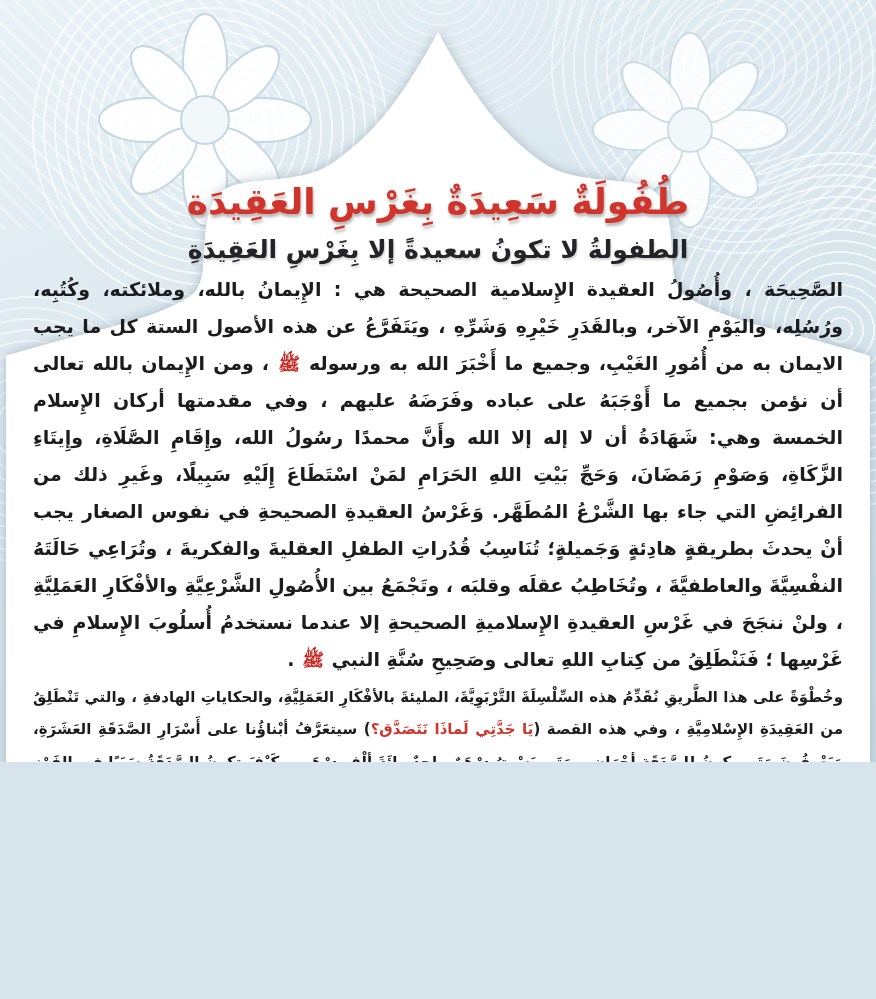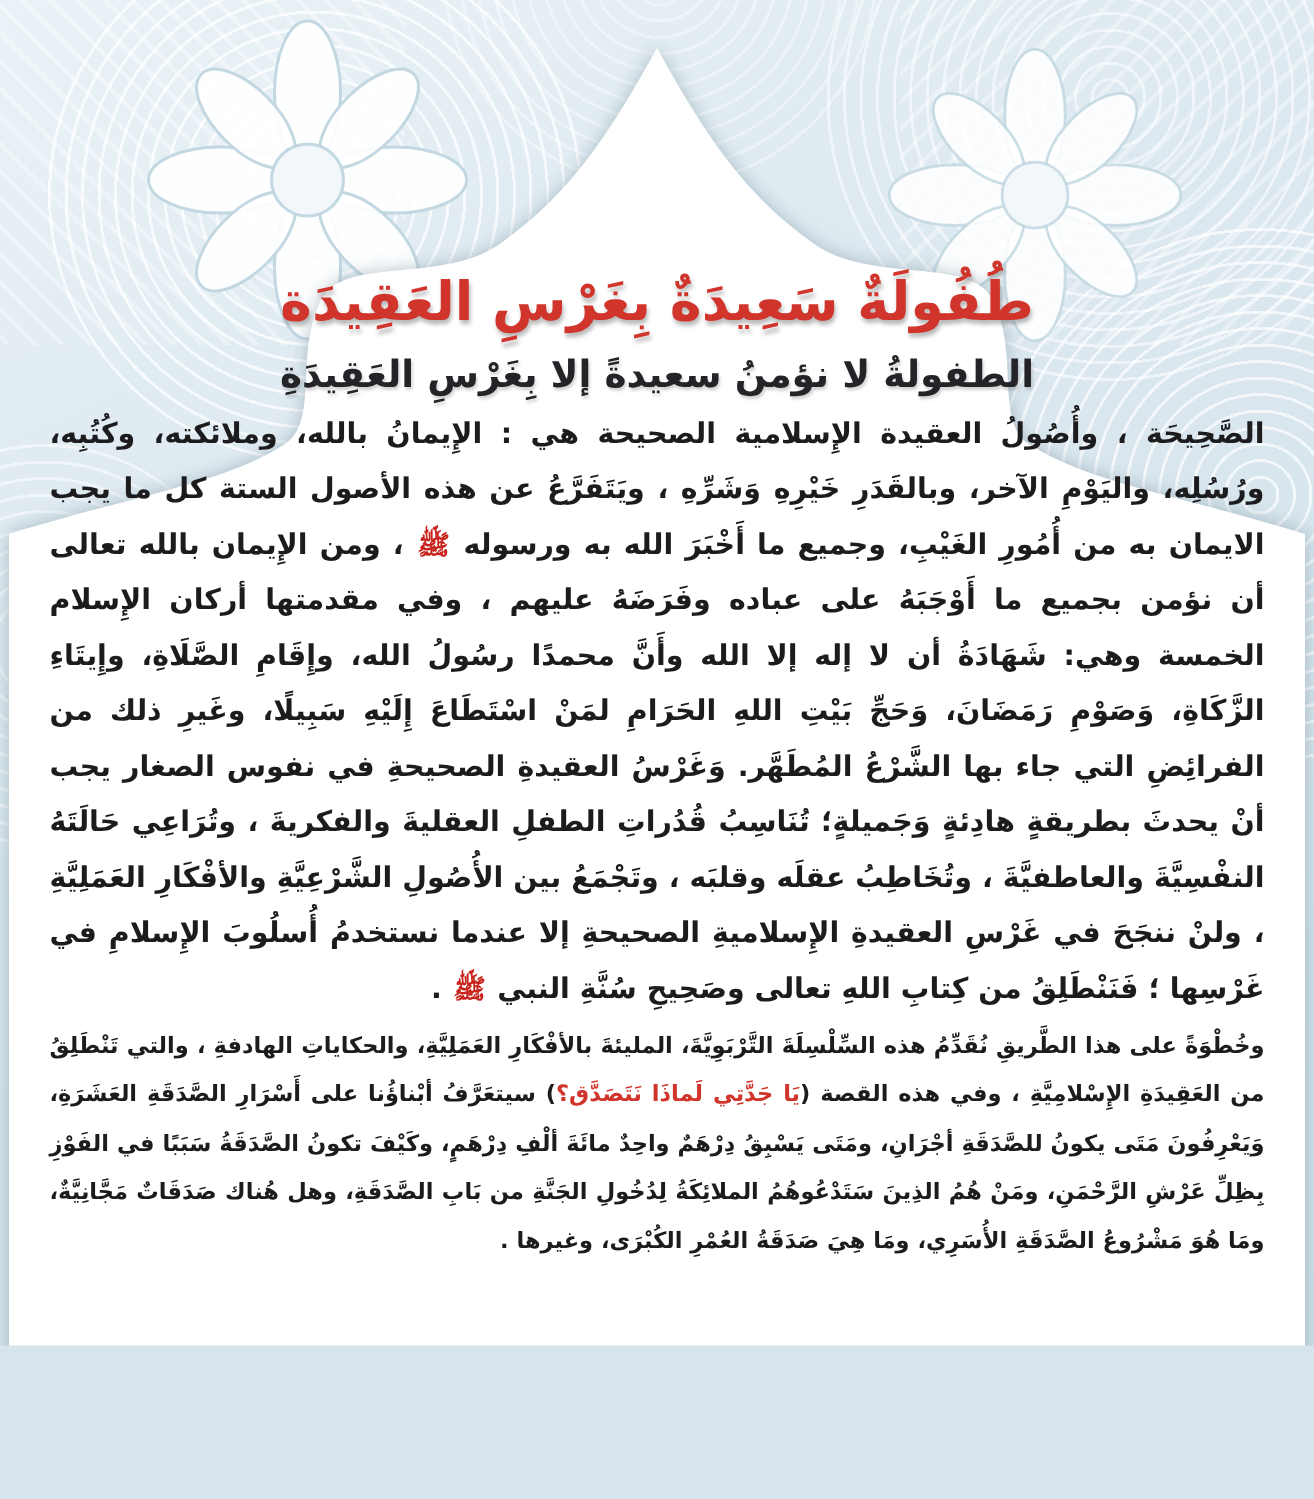--- a/index.html
+++ b/index.html
@@ -1,18 +1,18 @@
 <!DOCTYPE html>
 <html dir="rtl" lang="ar"><head>
 <meta charset="utf-8">
 <style>
   html,body{margin:0;padding:0;}
   body{width:876px;height:999px;overflow:hidden;background:#d7e4ec;
        font-family:"DejaVu Sans","Liberation Sans",sans-serif;}
-  .page{position:relative;width:876px;height:897px;overflow:hidden;}
+  .page{position:relative;width:876px;height:762px;overflow:hidden;}
 
   
   .bg{position:absolute;inset:0;
       background:linear-gradient(155deg,#e9f2f6 0%,#dde9f0 35%,#d3e2eb 75%,#cfdfe9 100%);}
   .ring{position:absolute;border-radius:50%;
         background:repeating-radial-gradient(circle,rgba(255,255,255,.95) 0 2px,rgba(255,255,255,0) 2px 11px);
         opacity:.55;}
   .ring.r1{left:30px;top:-50px;width:360px;height:360px;opacity:.75;}
   .ring.r2{left:545px;top:-130px;width:390px;height:390px;}
   .ring.r3{left:660px;top:150px;width:360px;height:360px;opacity:.7;}
@@ -95,20 +95,20 @@
       C 382,128 408,86 438,32
       C 468,86 494,128 542,162
       C 580,190 647,170 662,200
       C 680,236 663,281 686,296
       C 726,322 786,330 870,356
       L 870,999 Z"></path>
   </svg>
 
   <div class="content">
     <h1 class="title">طُفُولَةٌ سَعِيدَةٌ بِغَرْسِ العَقِيدَة</h1>
-    <h2 class="subtitle">الطفولةُ لا نؤمنُ سعيدةً إلا بِغَرْسِ العَقِيدَةِ</h2>
+    <h2 class="subtitle">الطفولةُ لا تكونُ سعيدةً إلا بِغَرْسِ العَقِيدَةِ</h2>
 
     <p class="body p1"><span>الصَّحِيحَة ، وأُصُولُ العقيدة الإِسلامية الصحيحة هي : الإِيمانُ بالله، وملائكته، وكُتُبِه، ورُسُلِه، واليَوْمِ الآخر، وبالقَدَرِ خَيْرِهِ وَشَرِّهِ ، ويَتَفَرَّعُ عن هذه الأصول الستة كل ما يجب الايمان به من أُمُورِ الغَيْبِ، وجميع ما أَخْبَرَ الله به ورسوله </span><span class="saw">ﷺ</span><span> ، ومن الإِيمان بالله تعالى أن نؤمن بجميع ما أَوْجَبَهُ على عباده وفَرَضَهُ عليهم ، وفي مقدمتها أركان الإِسلام الخمسة وهي: شَهَادَةُ أن لا إله إلا الله وأَنَّ محمدًا رسُولُ الله، وإِقَامِ الصَّلَاةِ، وإِيتَاءِ الزَّكَاةِ، وَصَوْمِ رَمَضَانَ، وَحَجِّ بَيْتِ اللهِ الحَرَامِ لمَنْ اسْتَطَاعَ إِلَيْهِ سَبِيلًا، وغَيرِ ذلك من الفرائِضِ التي جاء بها الشَّرْعُ المُطَهَّر. وَغَرْسُ العقيدةِ الصحيحةِ في نفوس الصغار يجب أنْ يحدثَ بطريقةٍ هادِئةٍ وَجَميلةٍ؛ تُنَاسِبُ قُدُراتِ الطفلِ العقليةَ والفكريةَ ، وتُرَاعِي حَالَتَهُ النفْسِيَّةَ والعاطفيَّةَ ، وتُخَاطِبُ عقلَه وقلبَه ، وتَجْمَعُ بين الأُصُولِ الشَّرْعِيَّةِ والأفْكَارِ العَمَلِيَّةِ ، ولنْ ننجَحَ في غَرْسِ العقيدةِ الإِسلاميةِ الصحيحةِ إلا عندما نستخدمُ أُسلُوبَ الإِسلامِ في غَرْسِها ؛ فَنَنْطَلِقُ من كِتابِ اللهِ تعالى وصَحِيحِ سُنَّةِ النبي </span><span class="saw">ﷺ</span><span> .</span></p>
 
     <p class="body p2"><span>وخُطْوَةً على هذا الطَّريقِ نُقَدِّمُ هذه السِّلْسِلَةَ التَّرْبَوِيَّةَ، المليئةَ بالأفْكَارِ العَمَلِيَّةِ، والحكاياتِ الهادفةِ ، والتي تَنْطَلِقُ من العَقِيدَةِ الإِسْلامِيَّةِ ، وفي هذه القصة </span><span>(</span><span class="red">يَا جَدَّتِي لَماذَا نَتَصَدَّق؟</span><span>)</span><span> سيتعَرَّفُ أبْناؤُنا على أَسْرَارِ الصَّدَقَةِ العَشَرَةِ، وَيَعْرِفُونَ مَتَى يكونُ للصَّدَقَةِ أجْرَانِ، ومَتَى يَسْبِقُ دِرْهَمٌ واحِدٌ مائَةَ ألْفِ دِرْهَمٍ، وكَيْفَ تكونُ الصَّدَقَةُ سَبَبًا في الفَوْزِ بِظِلِّ عَرْشِ الرَّحْمَنِ، ومَنْ هُمُ الذِينَ سَتَدْعُوهُمُ الملائِكَةُ لِدُخُولِ الجَنَّةِ من بَابِ الصَّدَقَةِ، وهل هُناك صَدَقَاتٌ مَجَّانِيَّةٌ، ومَا هُوَ مَشْرُوعُ الصَّدَقَةِ الأُسَرِي، ومَا هِيَ صَدَقَةُ العُمْرِ الكُبْرَى، وغيرها .</span></p>
   </div>
 
 </div>
 
 </body></html>

